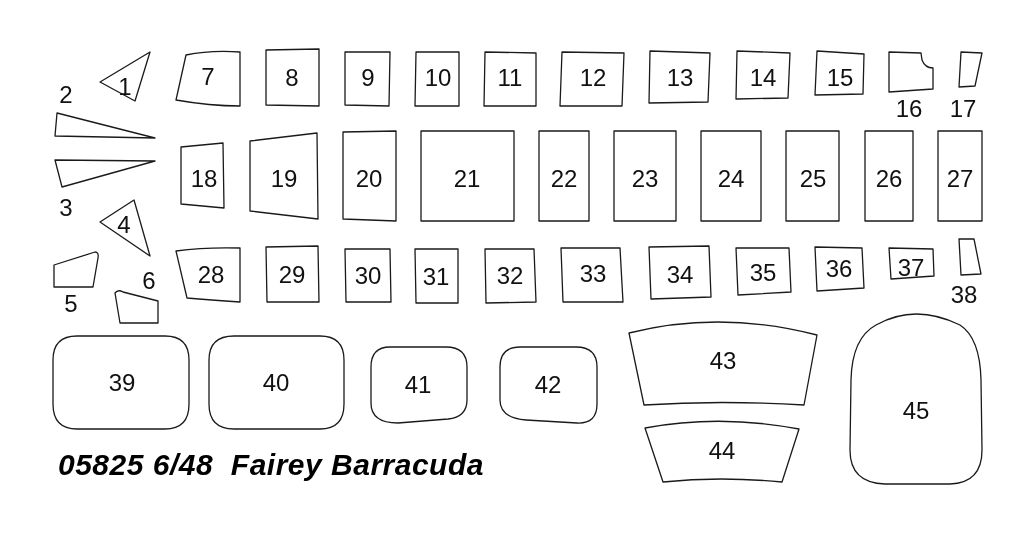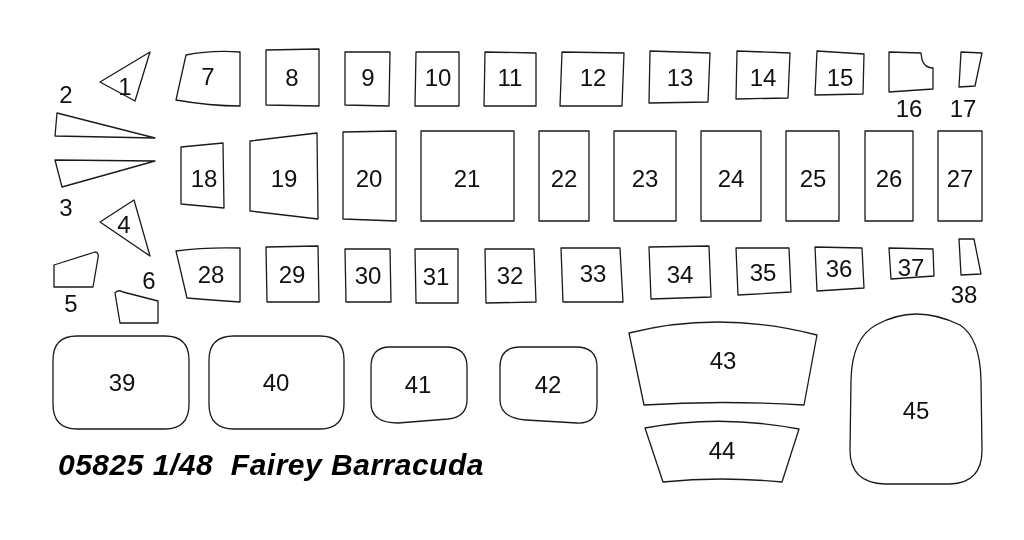--- a/index.html
+++ b/index.html
@@ -192,13 +192,13 @@
     <g>
       <path d="M645,428 Q720,414 799,429 L782,482 Q720,476 663,482 Z" class="part"></path>
       <text x="722" y="450" class="lbl">44</text>
     </g>
     <g>
       <path d="M876,325 Q915,303 960,325 Q980,338 981,380 L982,450 Q982,483 950,484 L885,484 Q850,483 850,450 L851,380 Q852,338 876,325 Z" class="part"></path>
       <text x="916" y="410" class="lbl">45</text>
     </g>
   </svg>
 
-<div class="title">05825 1/48  Fairey Barracuda</div>
+<div class="title">05825 6/48  Fairey Barracuda</div>
 
 </body></html>

